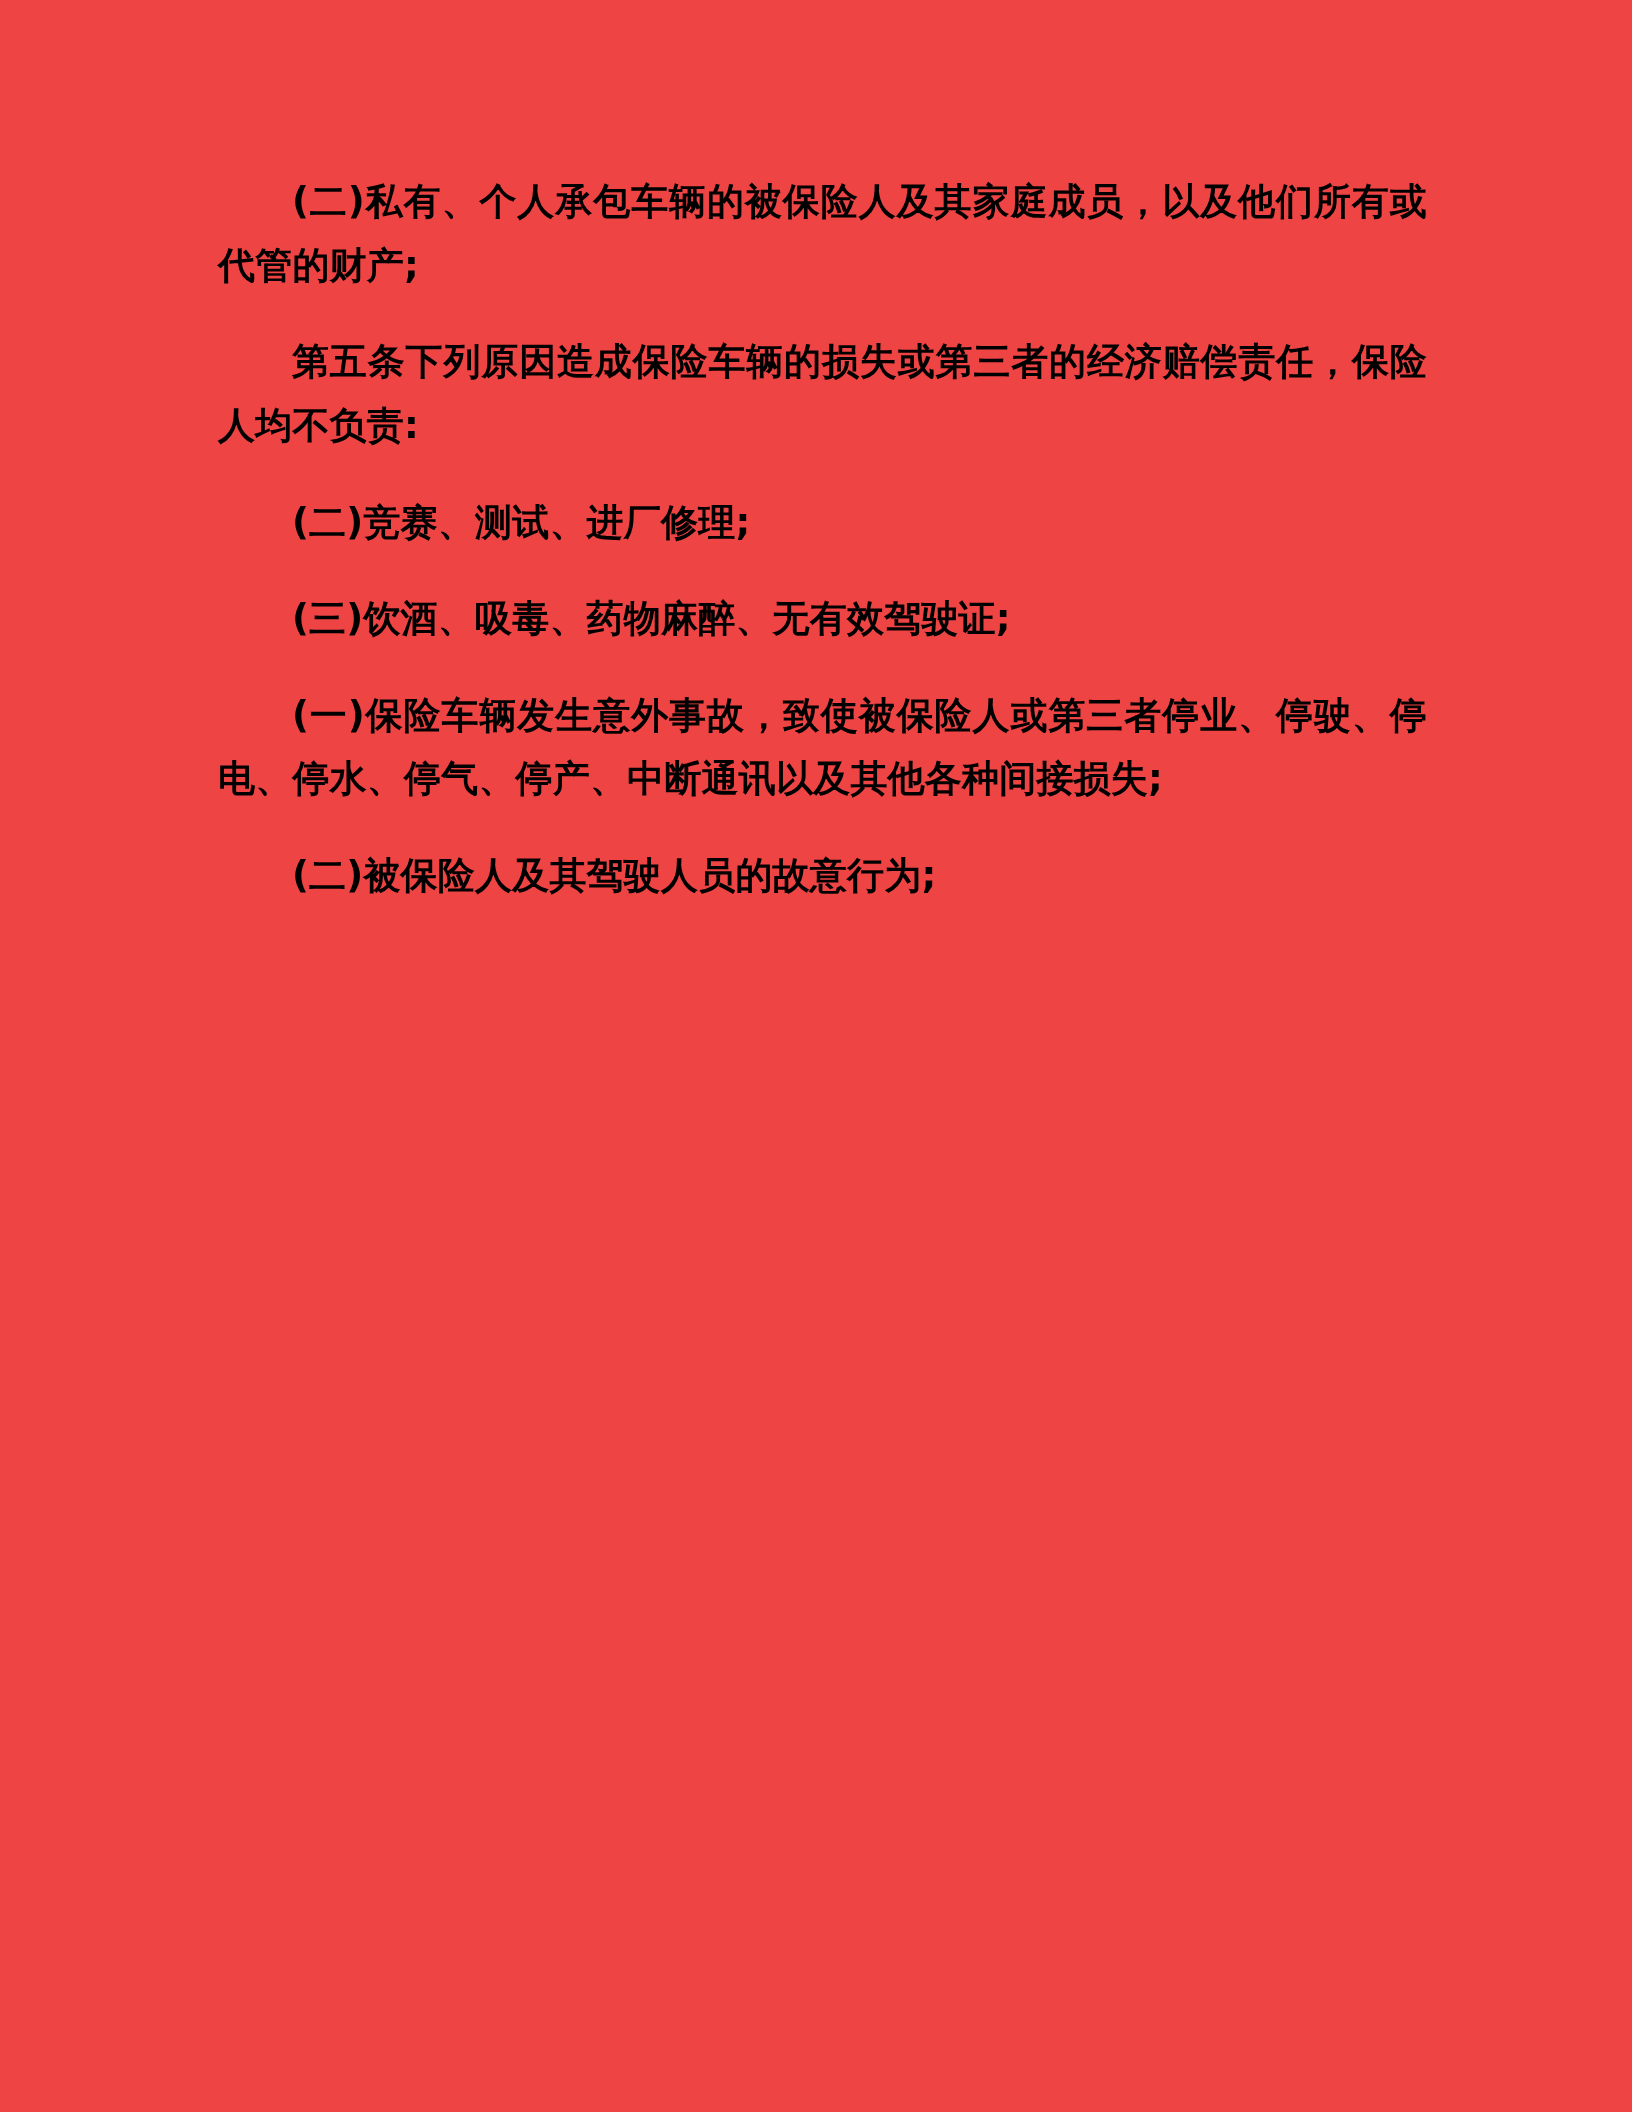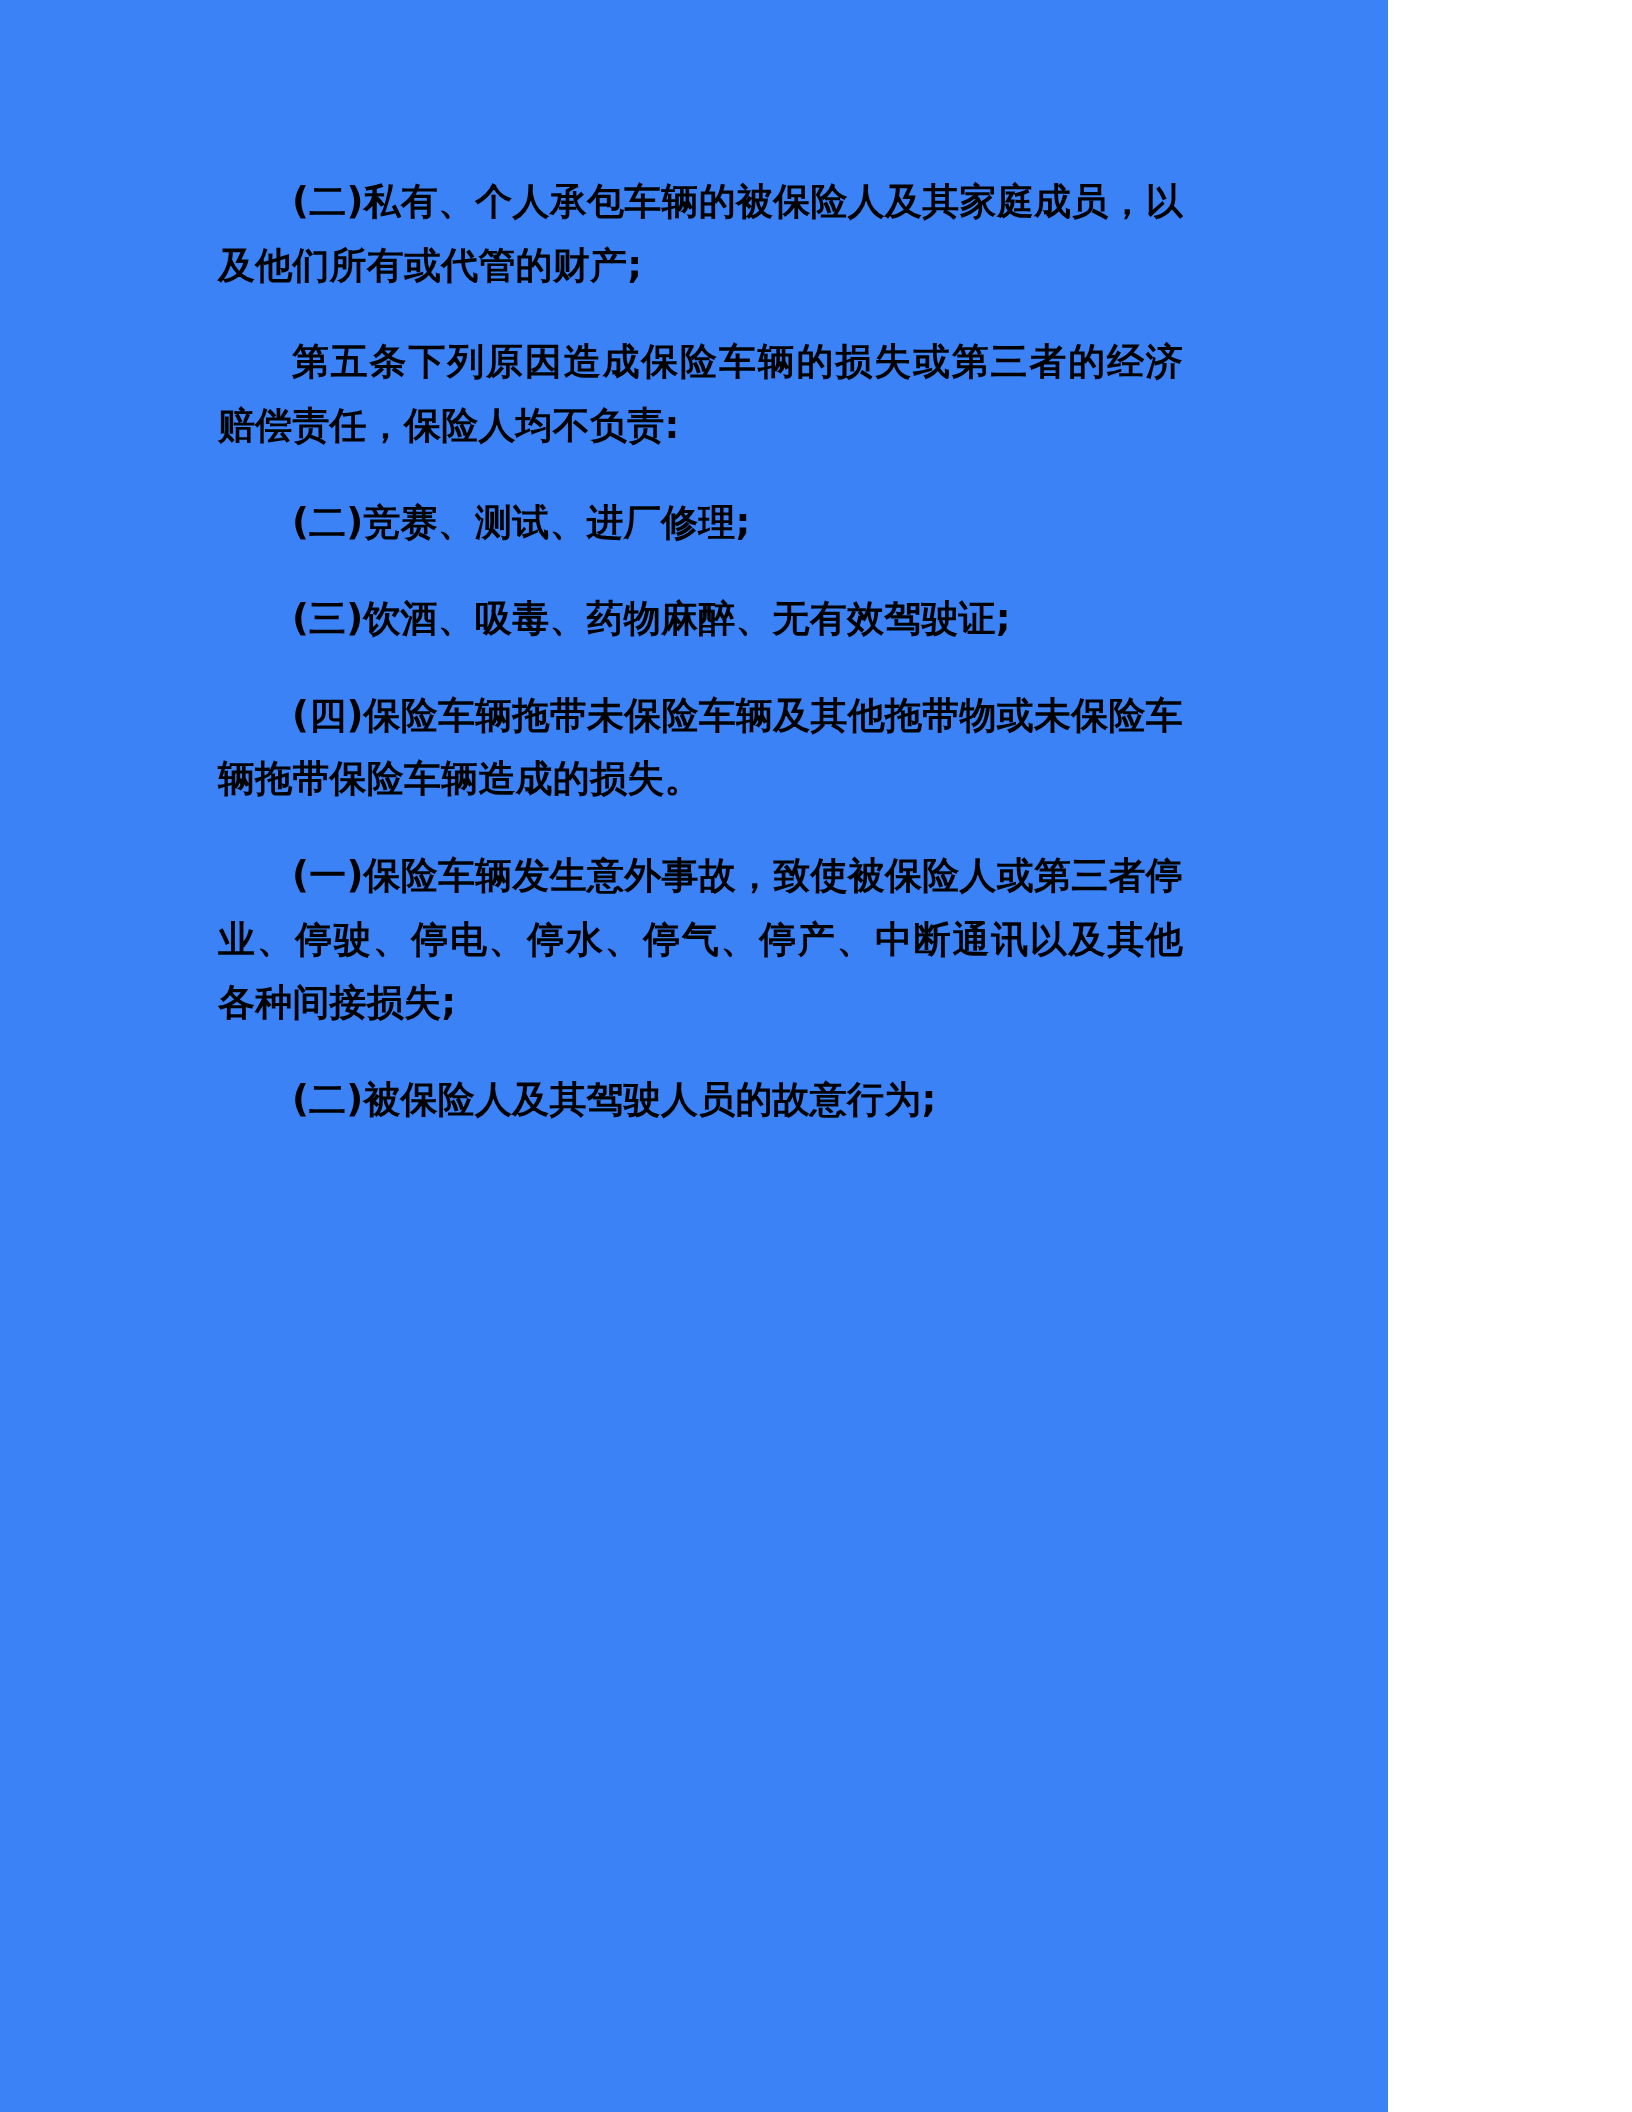--- a/index.html
+++ b/index.html
@@ -9,24 +9,24 @@
   }
   body {
     width: 1632px;
     height: 2112px;
     font-family: "DejaVu Sans", "Liberation Sans", sans-serif;
     color: #000000;
     -webkit-font-smoothing: antialiased;
   }
   .page {
     box-sizing: border-box;
-    width: 1388px;
+    width: 1632px;
     height: 2112px;
     padding: 170px 205px 8px 218px;
-    background: #3b82f6;
+    background: #ef4444;
   }
   .doc-body {
     font-size: 37px;
     line-height: 1.72;
     font-weight: 700;
     letter-spacing: 0.2px;
     text-align: justify;
     text-justify: inter-ideograph;
   }
   .para {
@@ -40,17 +40,16 @@
 </style>
 </head>
 <body>
 
 <div class="page">
   <div class="doc-body">
     <p class="para">(二)私有、个人承包车辆的被保险人及其家庭成员，以及他们所有或代管的财产;</p>
     <p class="para">第五条下列原因造成保险车辆的损失或第三者的经济赔偿责任，保险人均不负责:</p>
     <p class="para">(二)竞赛、测试、进厂修理;</p>
     <p class="para">(三)饮酒、吸毒、药物麻醉、无有效驾驶证;</p>
-    <p class="para">(四)保险车辆拖带未保险车辆及其他拖带物或未保险车辆拖带保险车辆造成的损失。</p>
     <p class="para">(一)保险车辆发生意外事故，致使被保险人或第三者停业、停驶、停电、停水、停气、停产、中断通讯以及其他各种间接损失;</p>
     <p class="para">(二)被保险人及其驾驶人员的故意行为;</p>
   </div>
 </div>
 
 </body></html>

